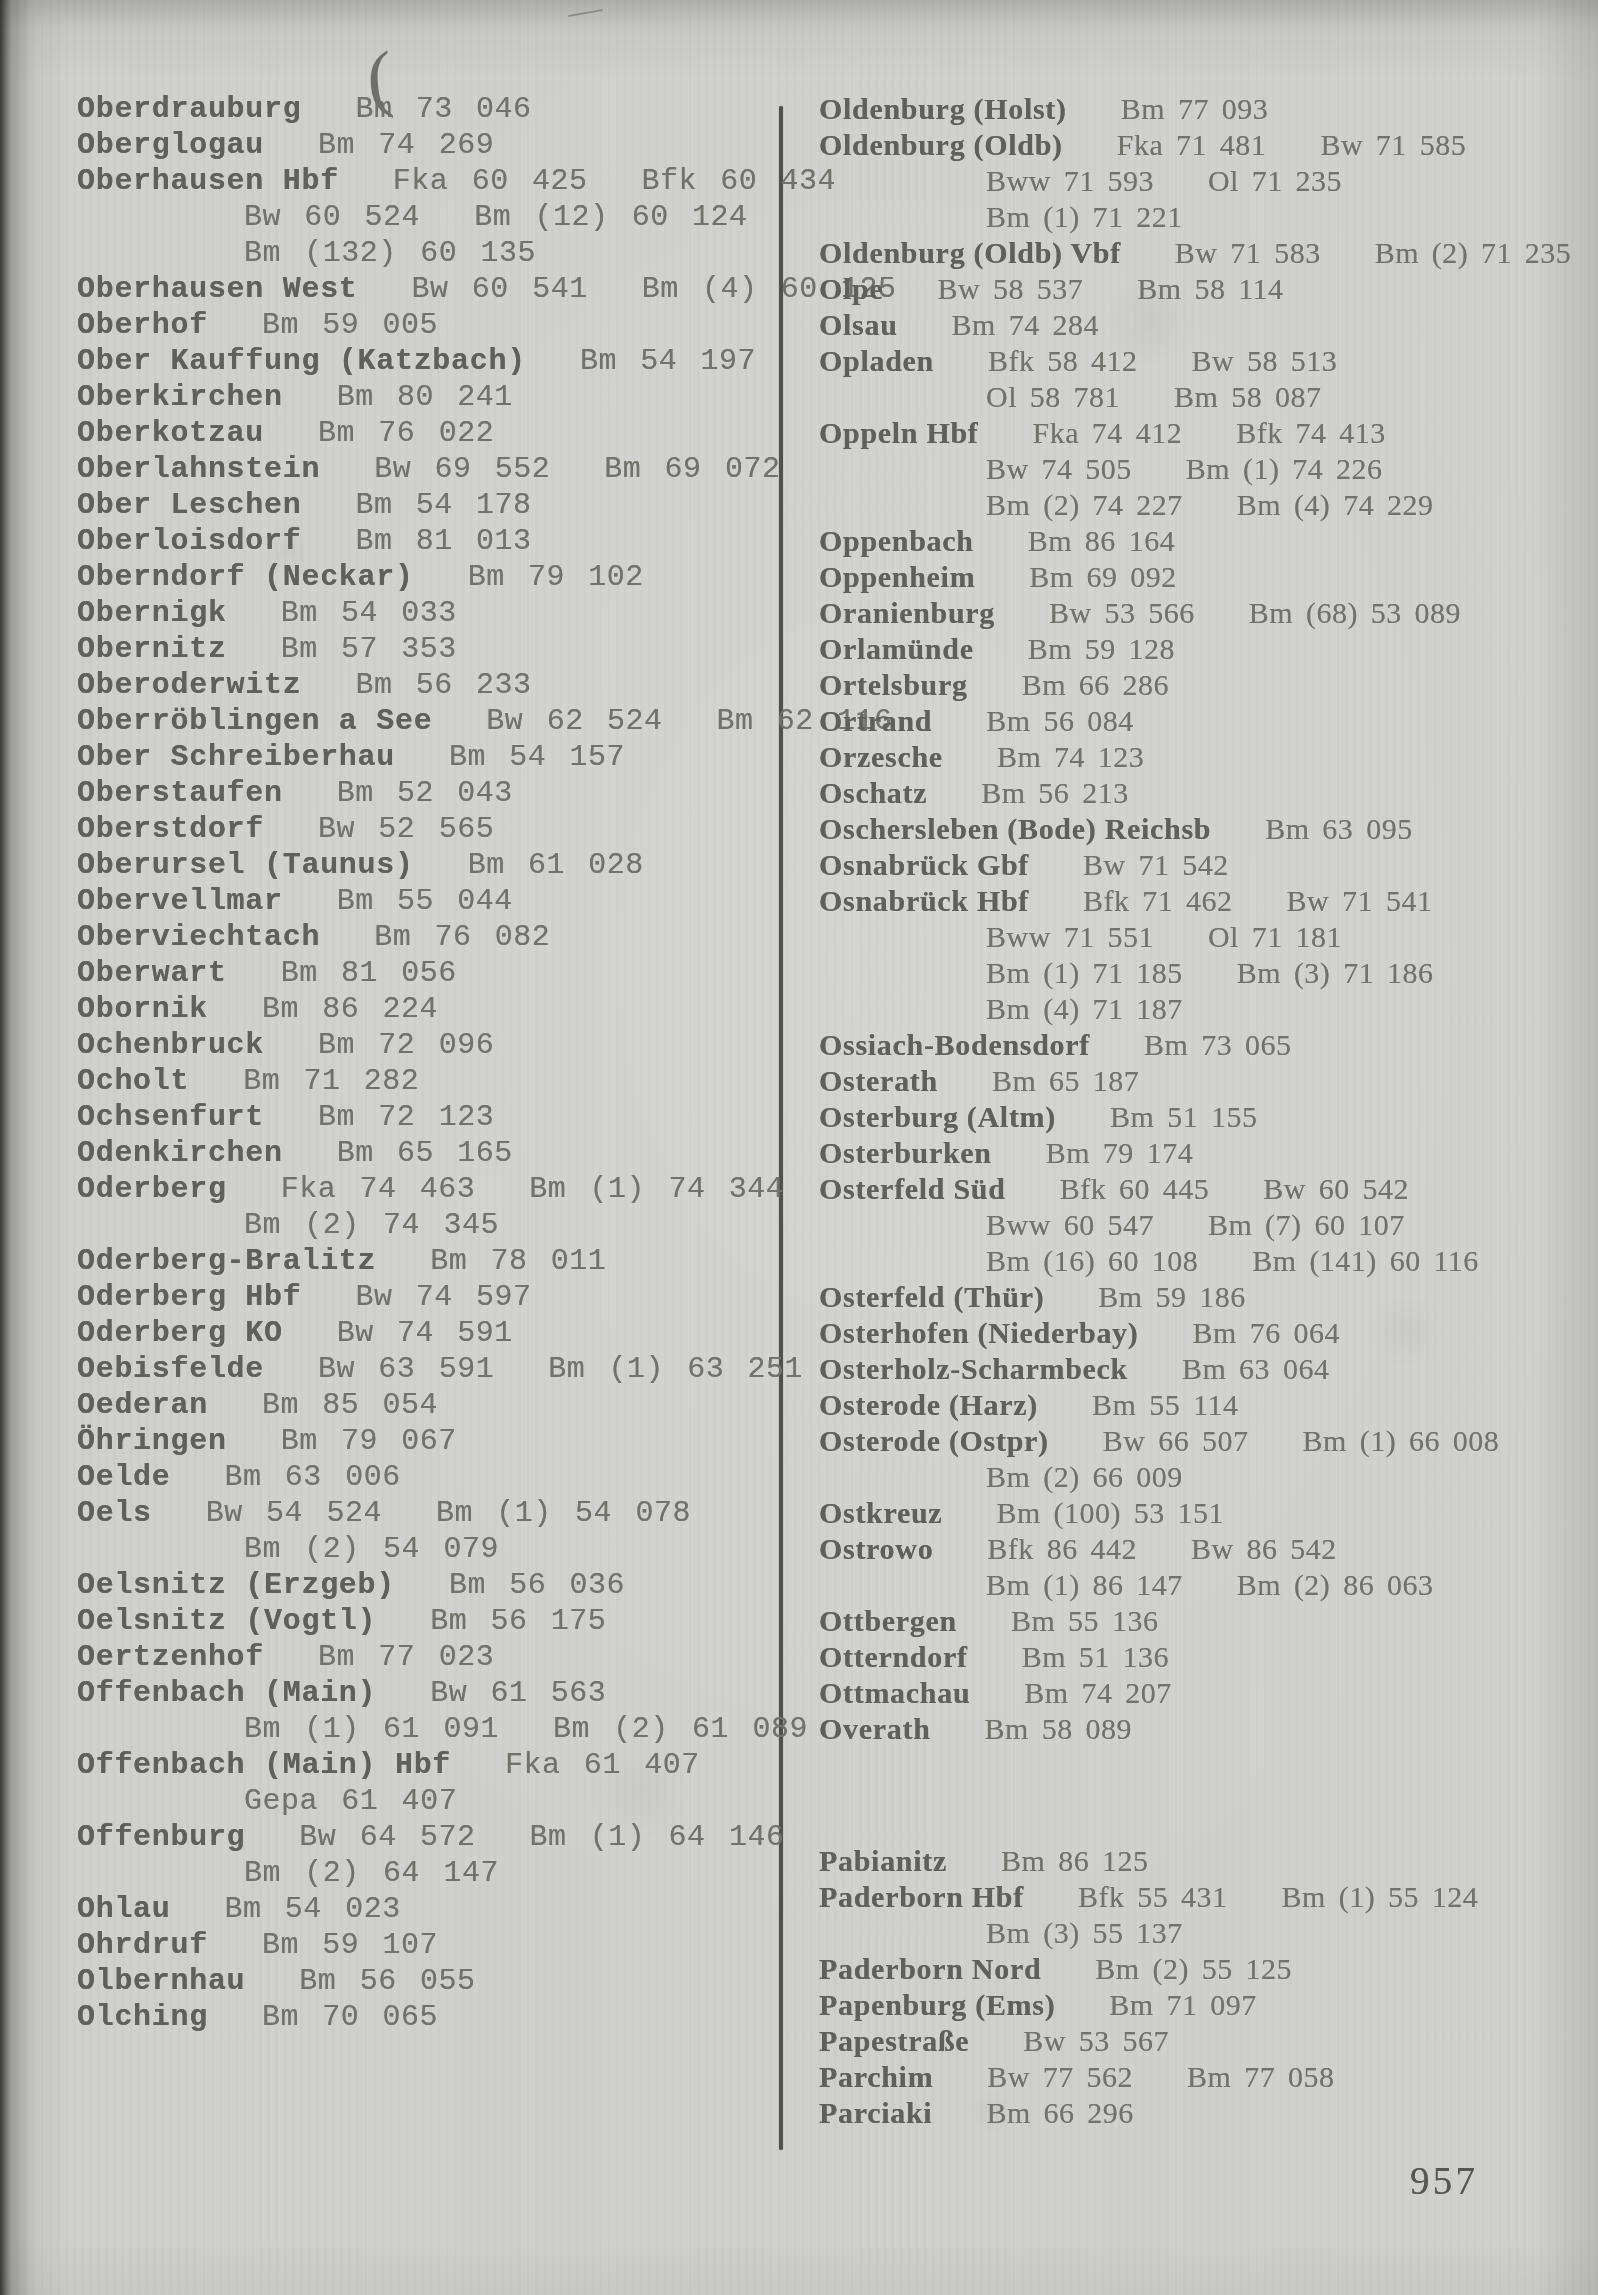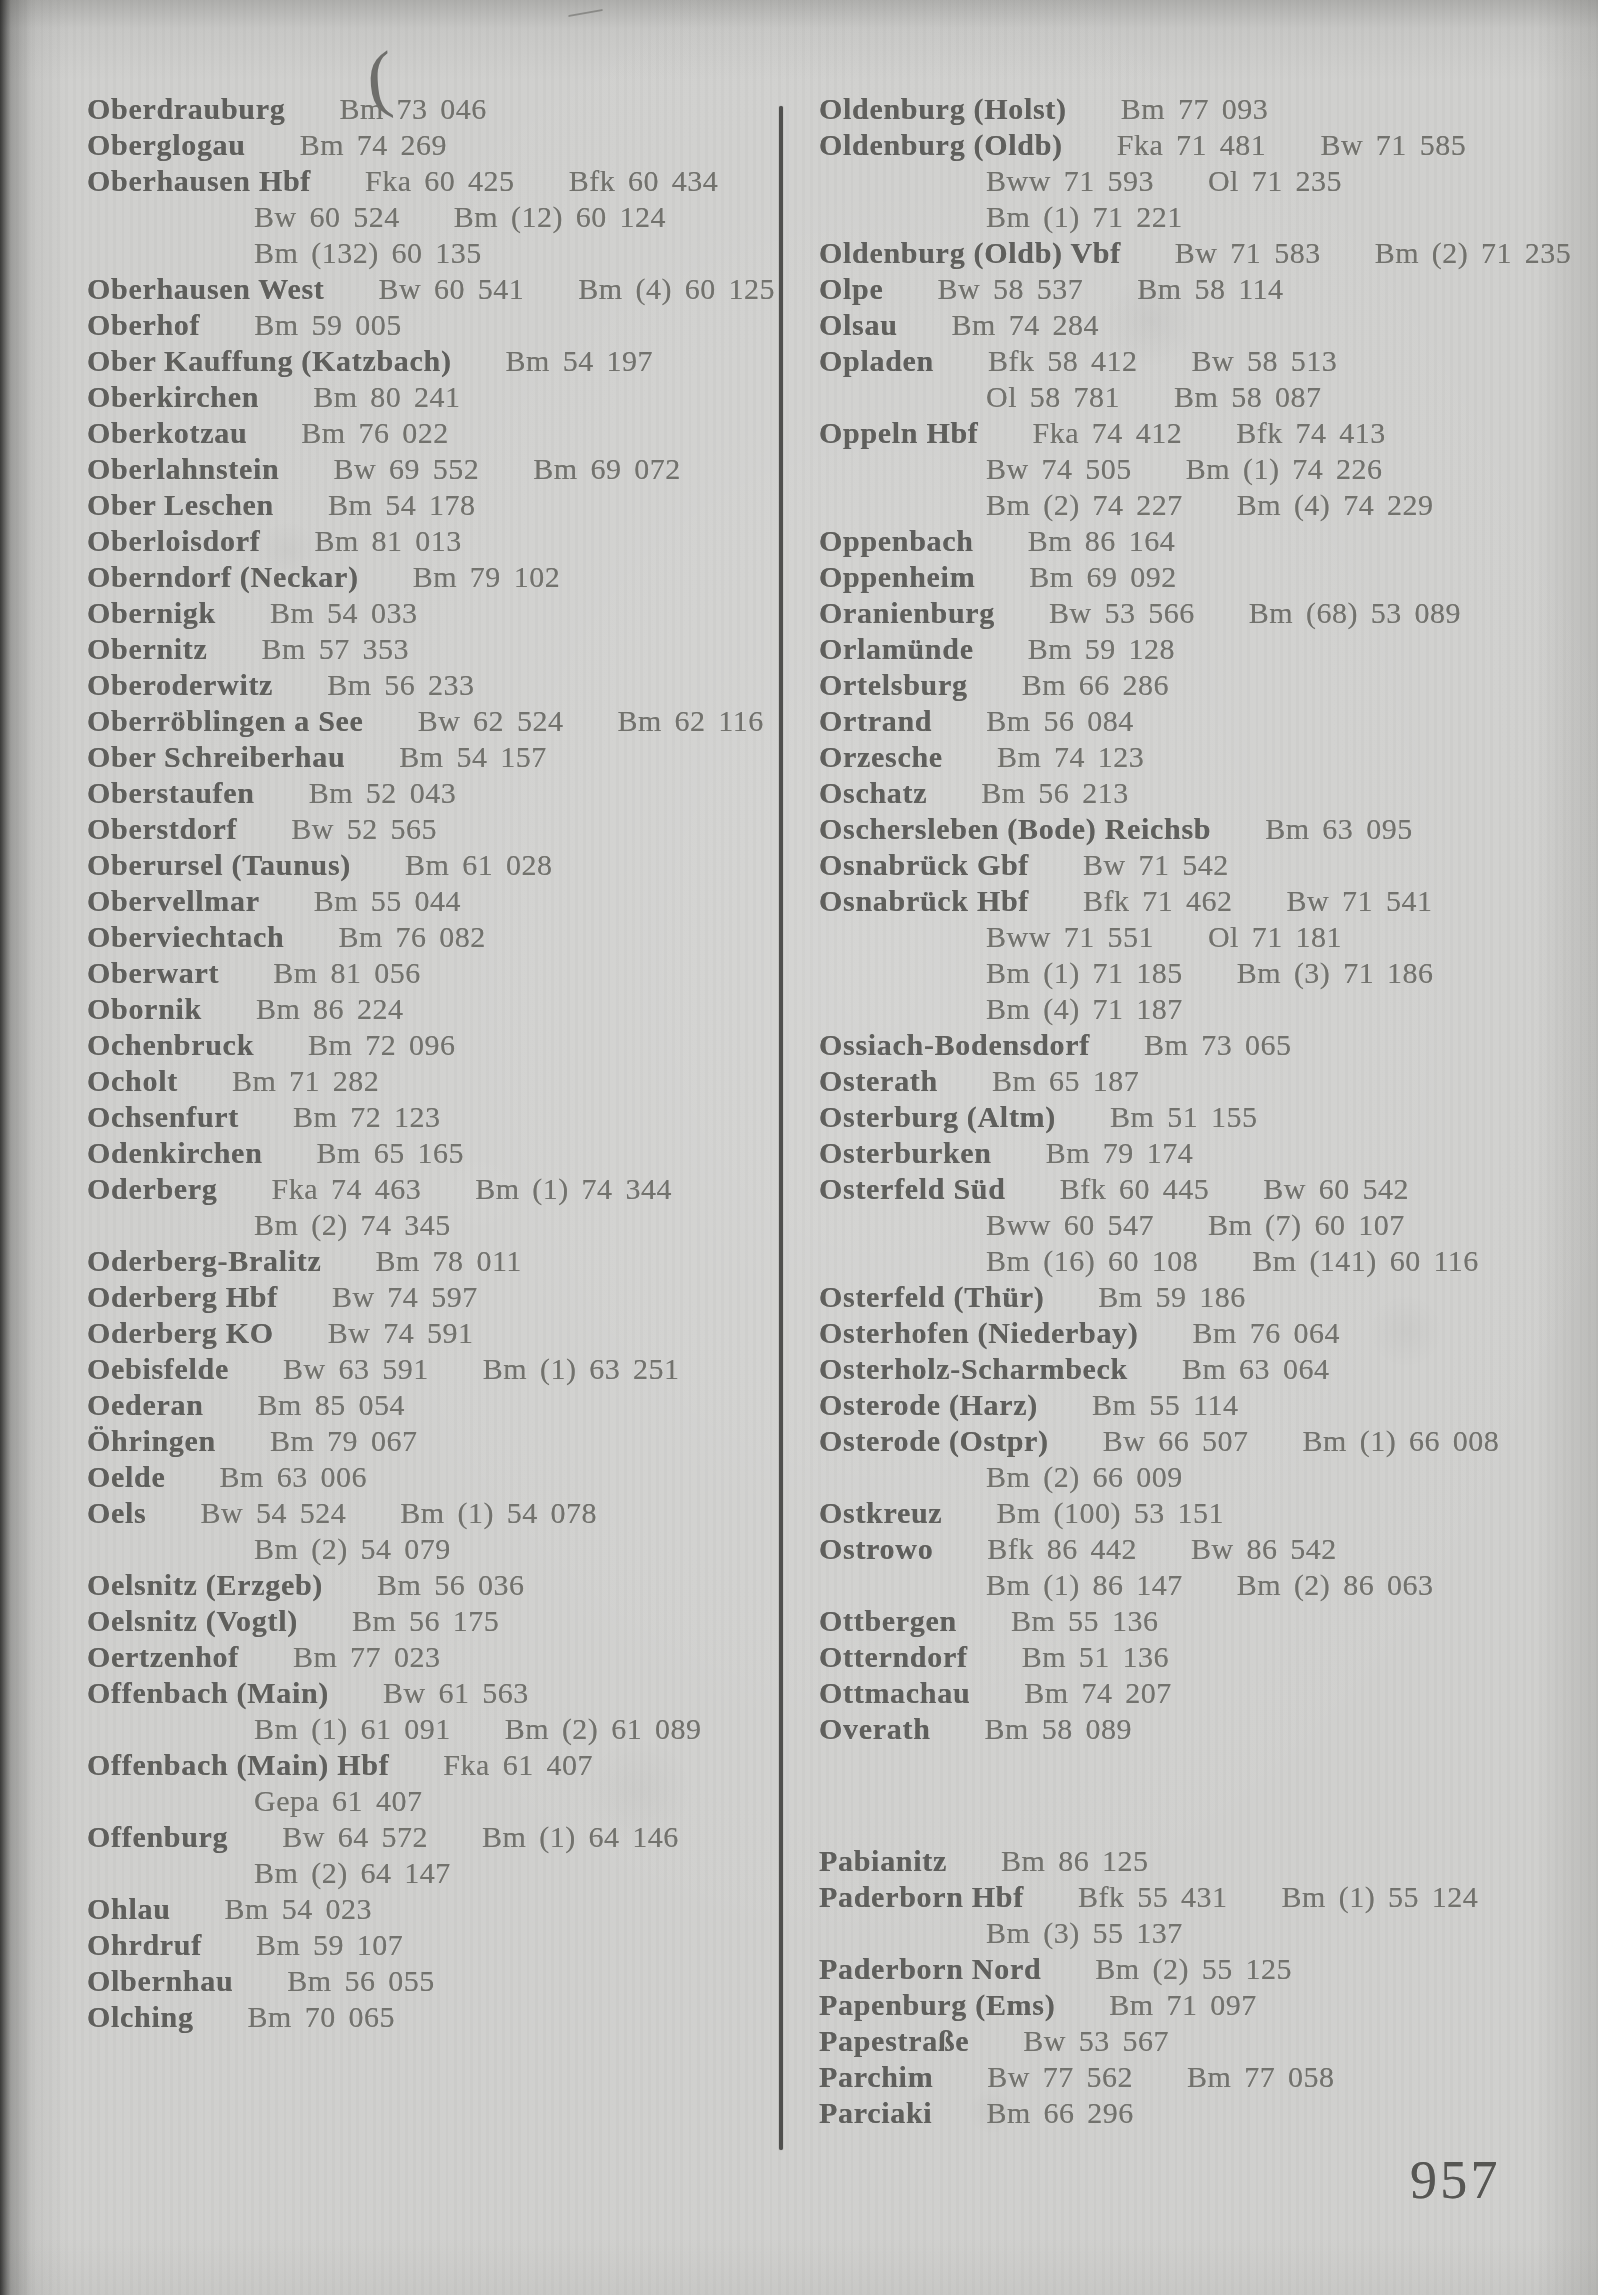--- a/index.html
+++ b/index.html
@@ -31,21 +31,21 @@
       radial-gradient(circle 67px at 72% 14%, rgba(0,0,0,0.035), rgba(0,0,0,0) 70%),
       radial-gradient(circle 53px at 88% 58%, rgba(0,0,0,0.03), rgba(0,0,0,0) 70%),
       radial-gradient(circle 77px at 40% 78%, rgba(0,0,0,0.028), rgba(0,0,0,0) 70%),
       radial-gradient(circle 33px at 62% 92%, rgba(0,0,0,0.03), rgba(0,0,0,0) 70%),
       radial-gradient(circle 57px at 30% 52%, rgba(255,255,255,0.05), rgba(255,255,255,0) 70%);
   }
   .col {
     position: absolute;
     top: 91px;
   }
-  .col-left  { left: 87px;  width: 684px; }
+  .col-left  { left: 77px;  width: 684px; font-family: Liberation Mono, monospace; }
   .col-right { left: 819px; width: 727px; text-align: right; }
   .line {
     display: flex;
     align-items: baseline;
     column-gap: 54px;
     line-height: 36px;
     height: 36px;
     white-space: nowrap;
   }
   .line.cont { margin-left: 167px; }
@@ -72,21 +72,21 @@
     width: 4.3px;
     height: 2044px;
     background: #50504e;
     border-radius: 2.4px;
     box-shadow: 0 0 1px rgba(60,60,58,0.7);
   }
   .page-number {
     position: absolute;
     left: 1410px;
     top: 2154px;
-    font-size: 54px;
+    font-size: 39px;
     line-height: 53px;
     font-weight: 400;
     letter-spacing: 3.3px;
     color: #565653;
     text-shadow: 0 0 0.5px rgba(70,70,68,0.6);
   }
   .stray-mark {
     position: absolute;
     left: 367px;
     top: 40px;

